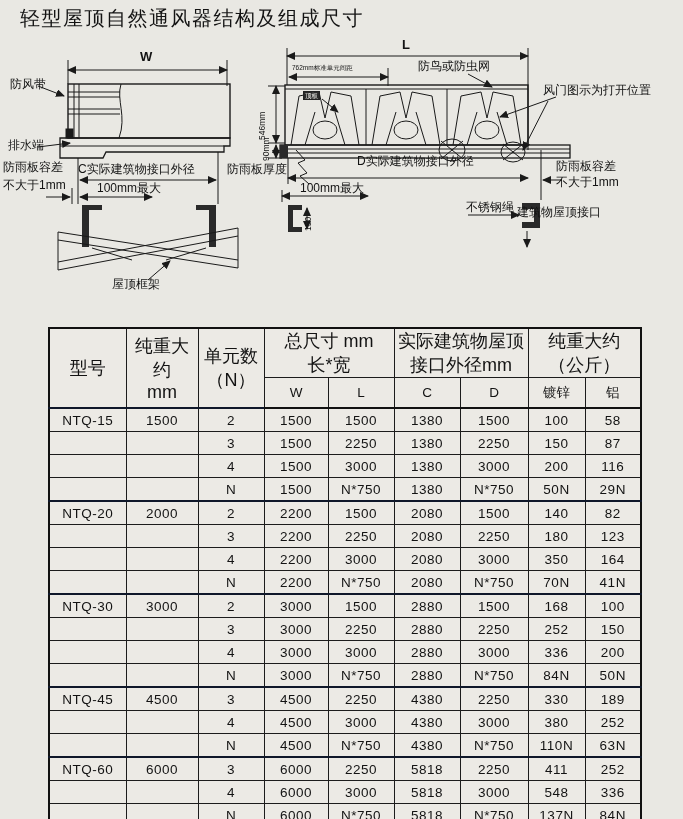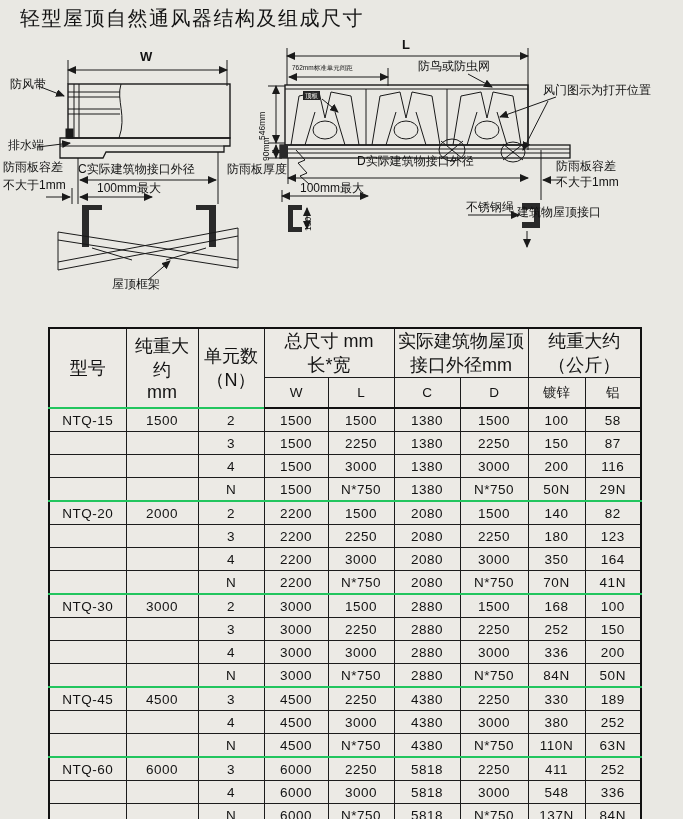--- a/index.html
+++ b/index.html
@@ -28,21 +28,21 @@
     font-size:14px;
   }
   table.spec th,table.spec td{
     border:1px solid #1c1c1c;text-align:center;vertical-align:middle;
     padding:0;font-weight:normal;overflow:hidden;
   }
   table.spec{border:2px solid #111;}
   table.spec thead tr.grp th{height:40px;font-size:18px;}
   table.spec thead tr.sub th{height:29px;font-size:13.5px;}
   table.spec tbody td{height:22px;font-size:13.5px;letter-spacing:.5px;}
-  table.spec tbody tr.group-start td{border-top:2px solid #22c55e;}
+  table.spec tbody tr.group-start td{border-top:2px solid #0f172a;}
   table.spec thead tr.sub th{border-bottom:2px solid #111;}
   .h2l span{display:block;}
 </style>
 </head>
 <body>
 
 <div class="title">轻型屋顶自然通风器结构及组成尺寸</div>
 
 <svg class="art" width="683" height="318" viewBox="0 0 683 318">
   <defs>

